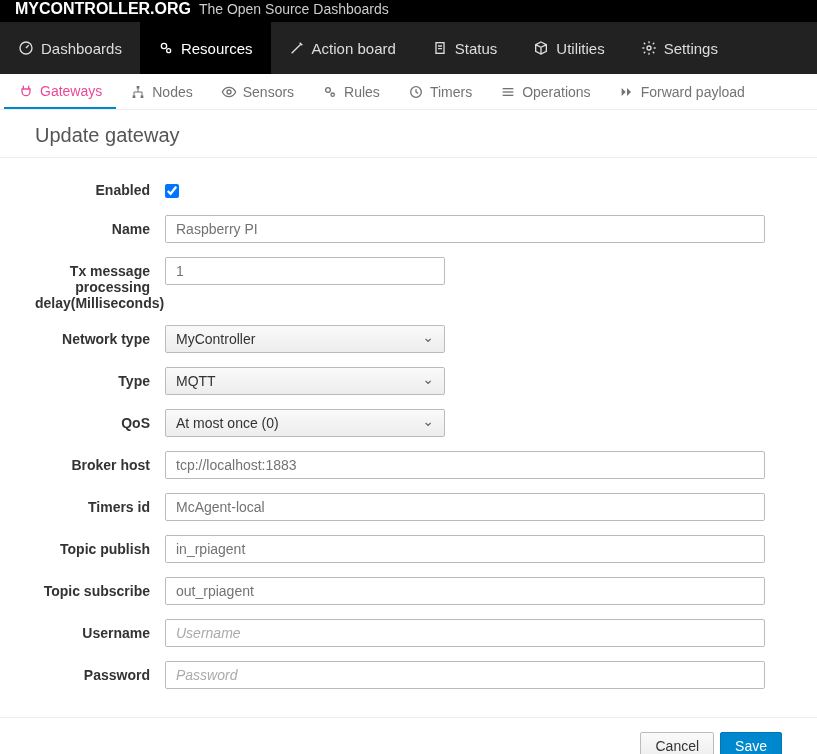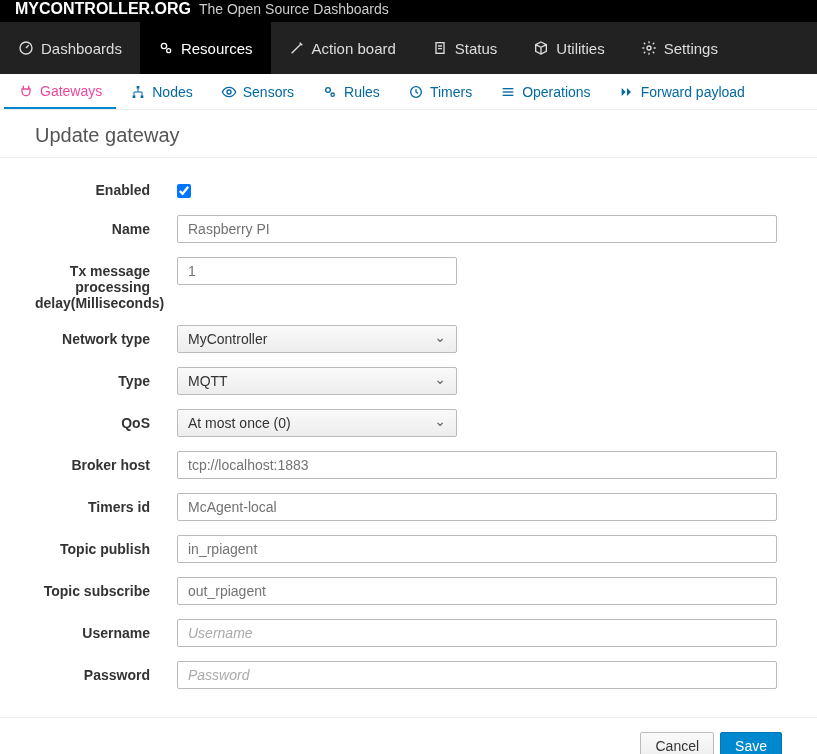--- a/index.html
+++ b/index.html
@@ -57,21 +57,21 @@
       align-items: center;
       height: 36px;
       padding: 0 4px;
       overflow: hidden;
       white-space: nowrap;
     }
     .nav-secondary a {
       display: flex;
       align-items: center;
       padding: 0 14px;
-      color: #0369a1;
+      color: #737373;
       text-decoration: none;
       font-size: 14px;
       gap: 6px;
       height: 100%;
     }
     .nav-secondary a.active {
       color: #ec4899;
       border-bottom: 2px solid #0088ce;
     }
     .page-title {
@@ -82,21 +82,20 @@
       border-bottom: 1px solid #eee;
     }
     .form-container {
       padding: 18px 35px 14px 35px;
       border-bottom: 1px solid #eee;
     }
     .form-row {
       display: flex;
       align-items: flex-start;
       margin-bottom: 14px;
-      gap: 12px;
     }
     .form-label {
       width: 130px;
       text-align: right;
       font-weight: bold;
       color: #333;
       padding-right: 15px;
       padding-top: 6px;
       font-size: 14px;
       flex-shrink: 0;

